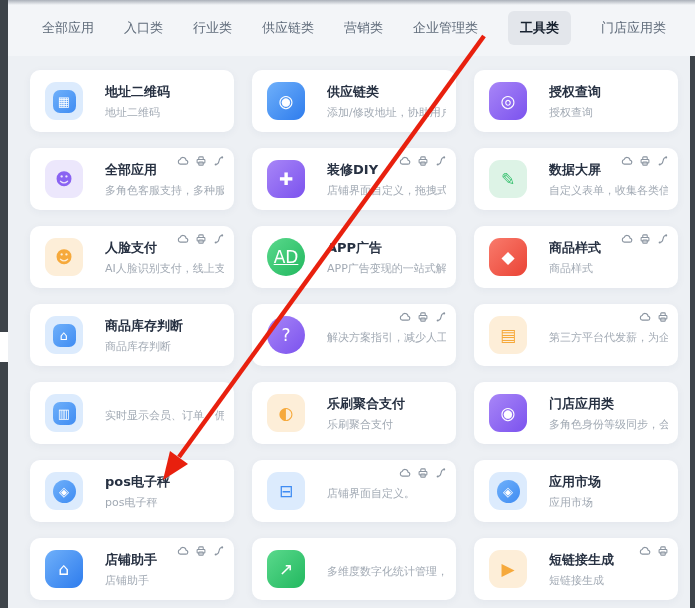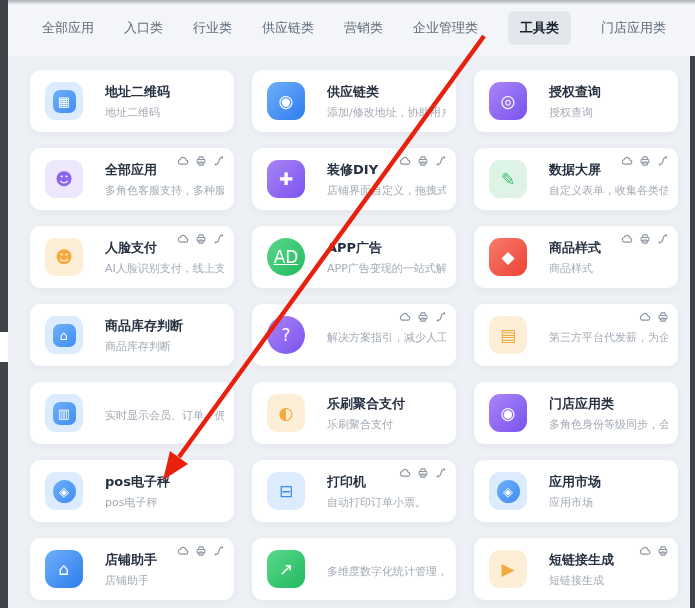--- a/index.html
+++ b/index.html
@@ -330,22 +330,21 @@
           <div class="inner" style="background: linear-gradient(135deg, rgb(111, 176, 250), rgb(63, 140, 243)); border-radius: 50%;">◈</div>
         </div>
         <div class="card-text">
           <div class="card-title">pos电子秤</div>
           <div class="card-sub">pos电子秤</div>
         </div>
       </div>
       <div class="card">
         <div class="app-icon" style="background: rgb(220, 235, 253); color: rgb(63, 140, 243);">⊟</div>
         <div class="card-text">
-          <div class="card-title">打印机</div>
-          <div class="card-sub">自动打印订单小票。</div>
+          <div class="card-sub">店铺界面自定义。</div>
         </div>
         <div class="badges">
           <span>
             <svg width="12" height="12" viewBox="0 0 16 16">
               <path d="M4.6 12.2 a3.1 3.1 0 0 1 -0.5 -6.1 a4.1 4.1 0 0 1 8 0.9 a2.6 2.6 0 0 1 -0.7 5.2 z" fill="none" stroke="#8a94a0" stroke-width="1.5"></path>
             </svg>
           </span>
           <span>
             <svg width="12" height="12" viewBox="0 0 16 16">
               <rect x="5" y="2.5" width="6" height="3.5" rx="1" fill="none" stroke="#8a94a0" stroke-width="1.4"></rect>

